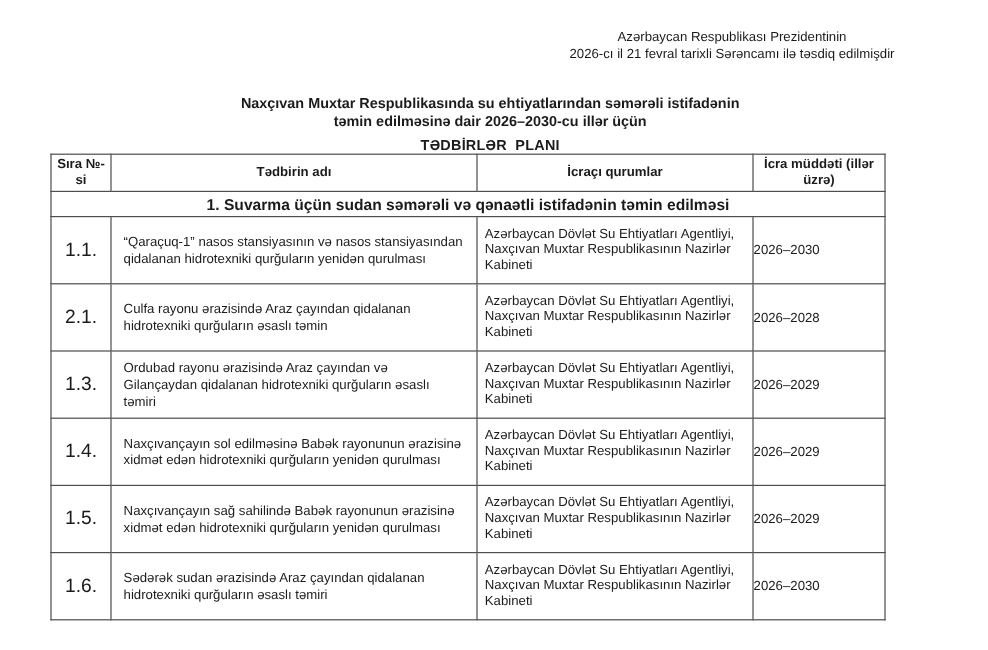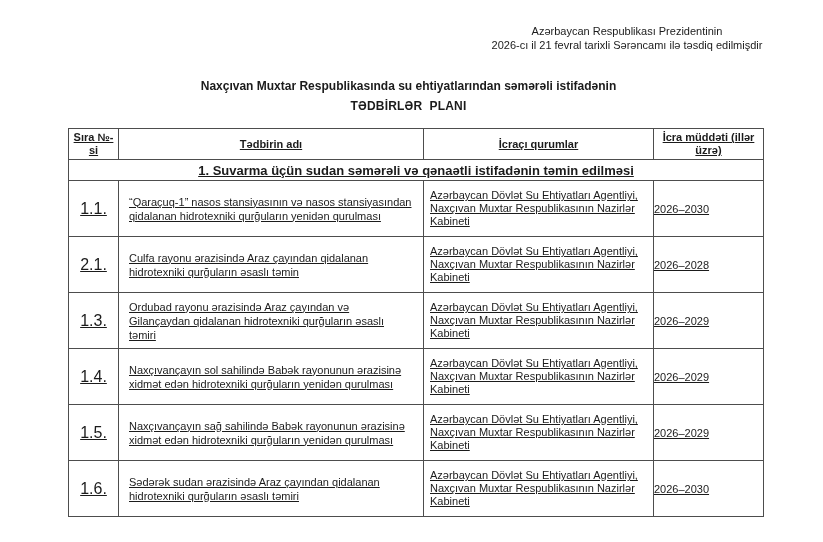--- a/index.html
+++ b/index.html
@@ -4,44 +4,43 @@
 <style>
   * { margin:0; padding:0; box-sizing:border-box; }
   html,body { width:823px; height:542px; background:#ffffff; overflow:hidden; }
   body {
     position:relative;
     font-family:"Liberation Sans", sans-serif;
     color:#1b1b1b;
   }
   .approval {
     position:absolute;
-    top:24px; left:468px; width:318px;
+    top:24px; left:451px; width:318px;
     text-align:center;
     font-size:11px; line-height:14px;
   }
   .title-block {
     position:absolute;
     top:79px; left:0; width:817px;
     text-align:center;
     font-weight:bold;
     font-size:12px; line-height:15px;
   }
   .plan-title {
     margin-top:5px;
     white-space:pre;
     letter-spacing:0.2px;
   }
   table.plan-table {
     position:absolute;
-    top:128px; left:68px;
+    top:128px; left:42px;
     width:695px;
     border-collapse:collapse;
     table-layout:fixed;
     font-size:11px;
-    text-decoration:underline;
   }
   .plan-table th, .plan-table td {
     border:1px solid #4d4d4d;
     vertical-align:middle;
   }
   .plan-table thead th {
     height:31px;
     font-size:11px; line-height:13px;
     text-align:center;
     font-weight:bold;
@@ -77,20 +76,21 @@
 </head>
 <body>
 
 <div class="approval">
   <div>Azərbaycan Respublikası Prezidentinin</div>
   <div>2026-cı il 21 fevral tarixli Sərəncamı ilə təsdiq edilmişdir</div>
 </div>
 
 <div class="title-block">
   <div>Naxçıvan Muxtar Respublikasında su ehtiyatlarından səmərəli istifadənin</div>
+  <div>təmin edilməsinə dair 2026–2030-cu illər üçün</div>
   <div class="plan-title">TƏDBİRLƏR  PLANI</div>
 </div>
 
 <table class="plan-table">
   <colgroup>
     <col style="width:50px">
     <col style="width:305px">
     <col style="width:230px">
     <col style="width:110px">
   </colgroup>
@@ -126,21 +126,21 @@
     <tr class="data-row">
       <td class="c-no">1.3.</td>
       <td class="c-task">Ordubad rayonu ərazisində Araz çayından və Gilançaydan qidalanan hidrotexniki qurğuların əsaslı təmiri</td>
       <td class="c-exec">Azərbaycan Dövlət Su Ehtiyatları Agentliyi,
 Naxçıvan Muxtar Respublikasının Nazirlər Kabineti</td>
       <td class="c-period">2026–2029</td>
     </tr>
 
     <tr class="data-row">
       <td class="c-no">1.4.</td>
-      <td class="c-task">Naxçıvançayın sol sahilində Babək rayonunun ərazisinə xidmət edən hidrotexniki qurğuların yenidən qurulması</td>
+      <td class="c-task">Naxçıvançayın sol edilməsinə Babək rayonunun ərazisinə xidmət edən hidrotexniki qurğuların yenidən qurulması</td>
       <td class="c-exec">Azərbaycan Dövlət Su Ehtiyatları Agentliyi,
 Naxçıvan Muxtar Respublikasının Nazirlər Kabineti</td>
       <td class="c-period">2026–2029</td>
     </tr>
 
     <tr class="data-row">
       <td class="c-no">1.5.</td>
       <td class="c-task">Naxçıvançayın sağ sahilində Babək rayonunun ərazisinə xidmət edən hidrotexniki qurğuların yenidən qurulması</td>
       <td class="c-exec">Azərbaycan Dövlət Su Ehtiyatları Agentliyi,
 Naxçıvan Muxtar Respublikasının Nazirlər Kabineti</td>

